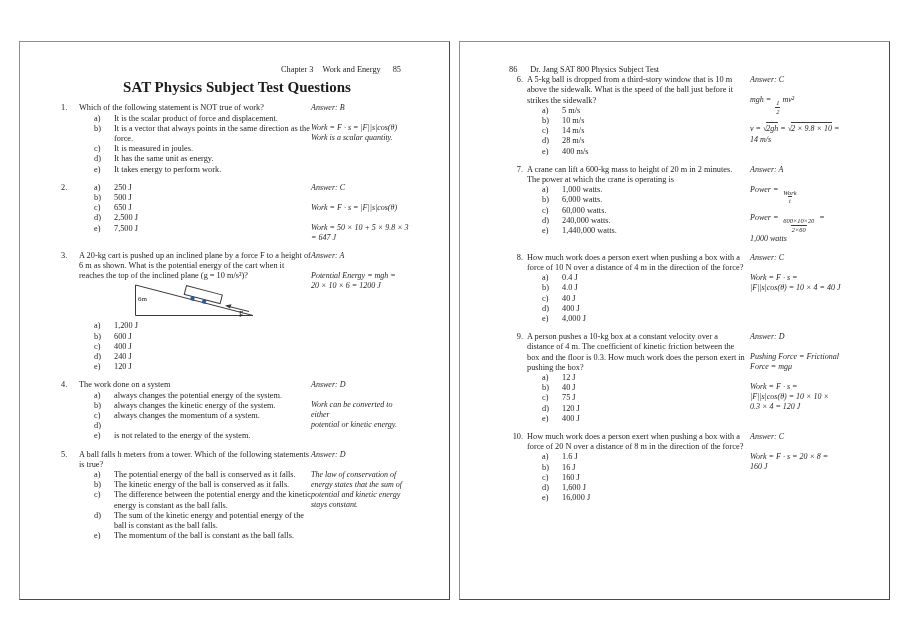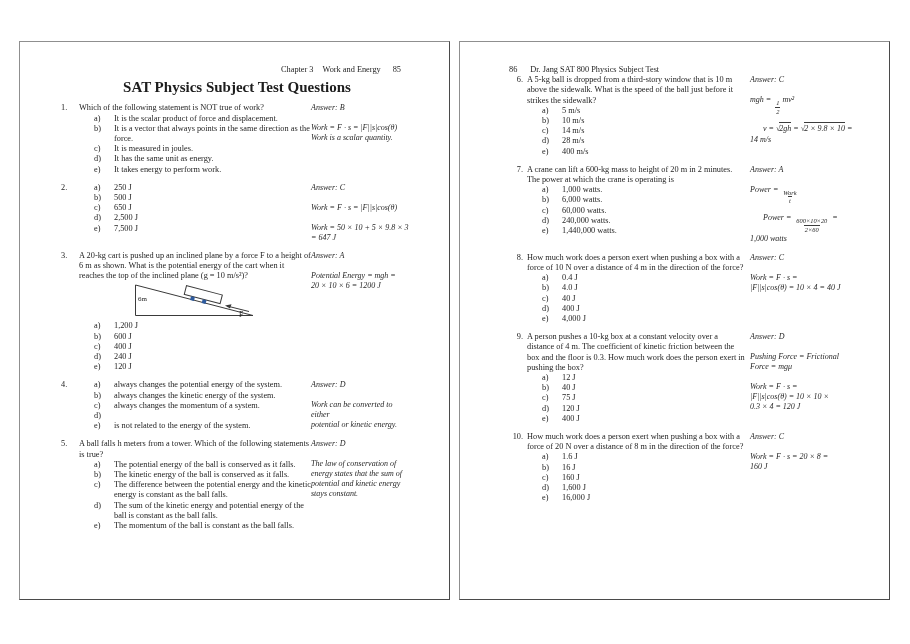--- a/index.html
+++ b/index.html
@@ -40,21 +40,21 @@
   .opt{display:flex;padding-left:15px;}
   .opt-k{flex:none;width:20px;}
   .opt-t{flex:1;}
   
   .q-ans{flex:none;font-style:italic;font-size:8px;line-height:10px;color:#272727;}
   #page-left .q-ans{width:100px;}
   #page-right .q-ans{margin-left:5px;width:134px;}
   .ans-label{margin-bottom:10px;}
   .ans-lines{white-space:pre-line;}
   .ans-f{margin-bottom:1px;}
-  .ans-f.mt{margin-top:9px;margin-left:13px;}
+  .ans-f.mt{margin-top:9px;}
   .frac{display:inline-flex;flex-direction:column;align-items:center;
         vertical-align:-3px;line-height:1;margin:0 2px;}
   .frac .fnum{font-size:6.4px;padding:0 1px;line-height:6.5px;}
   .frac .fden{font-size:6.4px;padding:0 1px;border-top:0.8px solid #3c3c3c;line-height:7px;}
   .rad{border-top:0.8px solid #3c3c3c;padding-top:0.5px;}
   .radsign{letter-spacing:-1px;}
   
   .incline{margin:1px 0 2px 55px;display:block;}
 </style>
 </head>
@@ -185,20 +185,21 @@
         <div class="ans-label">Answer: A</div>
         <div class="ans-lines">Potential Energy = mgh =
 20 × 10 × 6 = 1200 J</div>
       </div>
     </div>
 
     <div class="q">
       <div class="q-main">
         <span class="q-num">4.</span>
         <div class="q-body">
+          <div class="q-text">The work done on a system</div>
           <div class="opts">
               <div class="opt">
               <span class="opt-k">a)</span>
                 <span class="opt-t">always changes the potential energy of the system.</span>
             </div>
               <div class="opt">
               <span class="opt-k">b)</span>
                 <span class="opt-t">always changes the kinetic energy of the system.</span>
             </div>
               <div class="opt">

